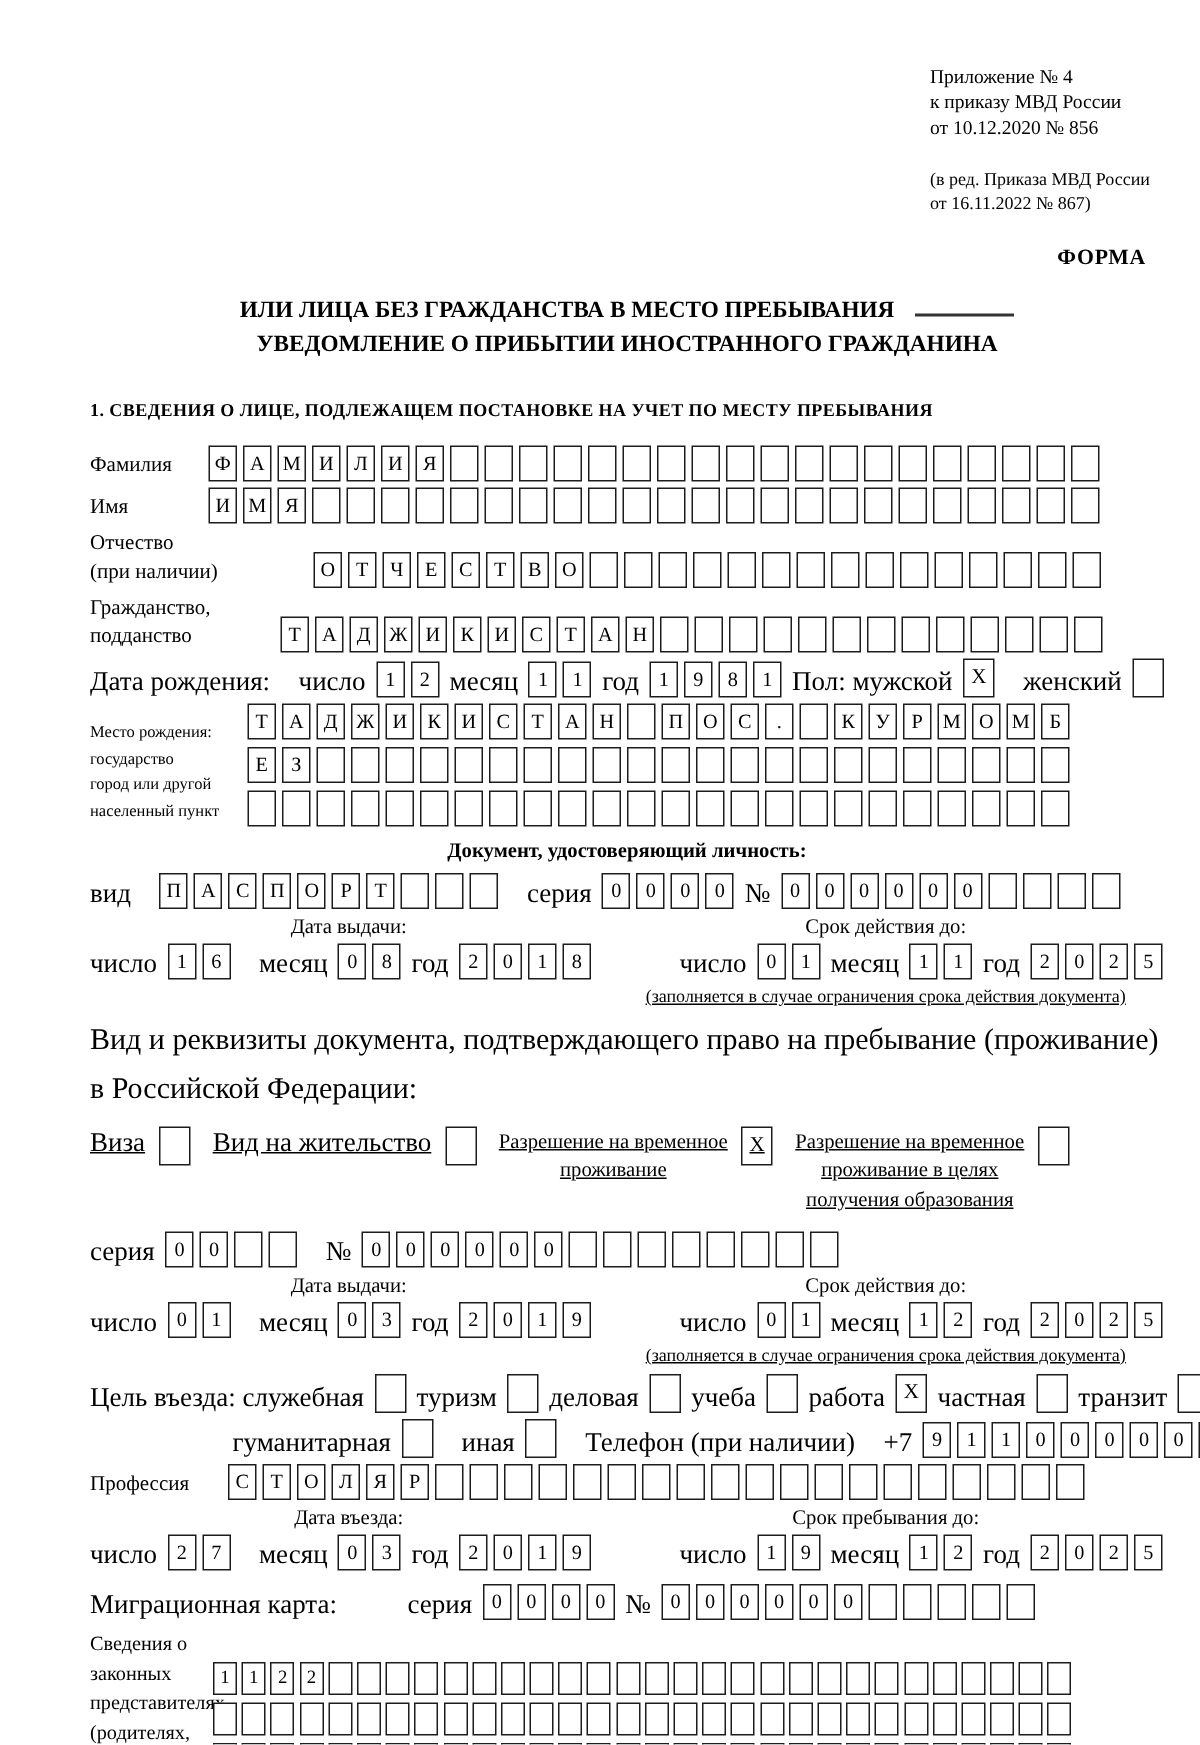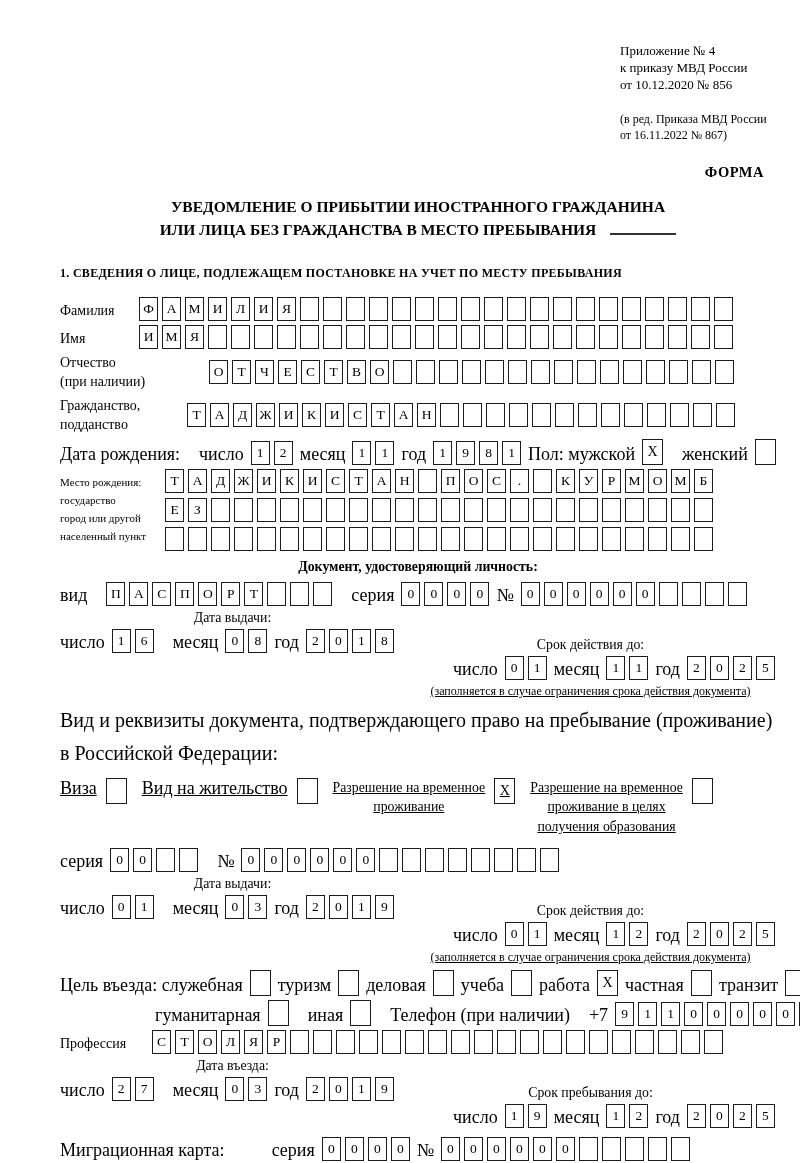--- a/index.html
+++ b/index.html
@@ -6,34 +6,34 @@
   body{width:800px;height:1163px;overflow:hidden;font-family:"Liberation Serif","DejaVu Serif",serif;color:#000;}
   .page{padding:42px 24px 0 60px;box-sizing:border-box;}
   .apx{margin-left:560px;font-size:13px;line-height:1.32;}
   .apx .rev{font-size:12px;}
   .apx .rev.first{margin-top:19px;}
   .forma{font-weight:bold;text-align:right;padding-right:12px;font-size:14.5px;margin-top:20px;letter-spacing:.5px;}
   .title{text-align:center;font-weight:bold;font-size:15.5px;margin-top:14px;line-height:1.5;}
   .blank{display:inline-block;width:66px;height:12px;border-bottom:2.5px solid #333;margin-left:14px;}
   .sec1{font-weight:bold;font-size:12px;margin-top:24px;margin-bottom:16px;letter-spacing:.3px;}
   .row{display:flex;align-items:flex-end;gap:7px;margin-bottom:4px;}
-  .row.top{align-items:center;}
+  .row.top{align-items:flex-end;}
   .lbl{flex:0 0 auto;font-size:14px;line-height:1.4;}
   .w72{width:72px}.w142{width:142px}.w120{width:120px}.w98{width:98px;font-size:11px;line-height:1.62;}
   .w85{width:85px}.w75{width:75px;font-size:13.5px;line-height:1.45;}
   .cells{display:flex;gap:4px;flex:0 0 auto;}
   .cell{width:17px;height:22px;border:1.6px solid #1c1c1c;display:flex;align-items:center;justify-content:center;font-size:13.5px;background:#fff;flex:0 0 auto;}
   .cells.sm{gap:3.2px;}
   .cells.sm .cell{width:14px;height:20px;border-width:1.4px;font-size:12.5px;}
   .cells.cb .cell{width:19px;height:24px;border-width:1.7px;font-size:14px;}
   .stack{display:flex;flex-direction:column;gap:5px;}
   .center-bold{text-align:center;font-weight:bold;font-size:13.8px;margin:8px 0 7px;}
   .two-col{display:flex;margin-bottom:5px;}
   .col-l{width:345px;flex:0 0 auto;}
-  .col-r{flex:1;margin-top:27px;}
+  .col-r{flex:1;}
   .date-head{text-align:center;font-size:13.8px;margin-bottom:3px;}
   .col-r .row{margin-left:48px;}
   .date-note{font-size:12px;text-align:center;white-space:nowrap;margin-top:2px;text-decoration:underline;}
   .para{font-size:20px;line-height:1.65;margin-bottom:4px;}
   .cb-row{display:flex;align-items:flex-start;gap:15px;margin:8px 0 12px;text-decoration:underline;}
   .cb-item{display:flex;align-items:flex-start;gap:9px;}
   .cb-label-multi{text-align:center;font-size:13.8px;line-height:1.4;}
   .gap-l{margin-left:12px;}
   .indent{margin-left:95px;}
   .txt{font-size:18px;flex:0 0 auto;}
@@ -47,22 +47,22 @@
     <div>Приложение № 4</div>
     <div>к приказу МВД России</div>
     <div>от 10.12.2020 № 856</div>
     <div class="rev first">(в ред. Приказа МВД России</div>
     <div class="rev">от 16.11.2022 № 867)</div>
   </div>
 
   <div class="forma">ФОРМА</div>
 
   <div class="title">
+    <div><span>ИЛИ ЛИЦА БЕЗ ГРАЖДАНСТВА В МЕСТО ПРЕБЫВАНИЯ</span><span class="blank"></span></div>
     <div>УВЕДОМЛЕНИЕ О ПРИБЫТИИ ИНОСТРАННОГО ГРАЖДАНИНА</div>
-    <div><span>ИЛИ ЛИЦА БЕЗ ГРАЖДАНСТВА В МЕСТО ПРЕБЫВАНИЯ</span><span class="blank"></span></div>
   </div>
 
   <div class="sec1">1. СВЕДЕНИЯ О ЛИЦЕ, ПОДЛЕЖАЩЕМ ПОСТАНОВКЕ НА УЧЕТ ПО МЕСТУ ПРЕБЫВАНИЯ</div>
 
   <div class="row">
     <div class="lbl w72">Фамилия</div>
     <div class="cells">
         <span class="cell">Ф</span>
         <span class="cell">А</span>
         <span class="cell">М</span>

